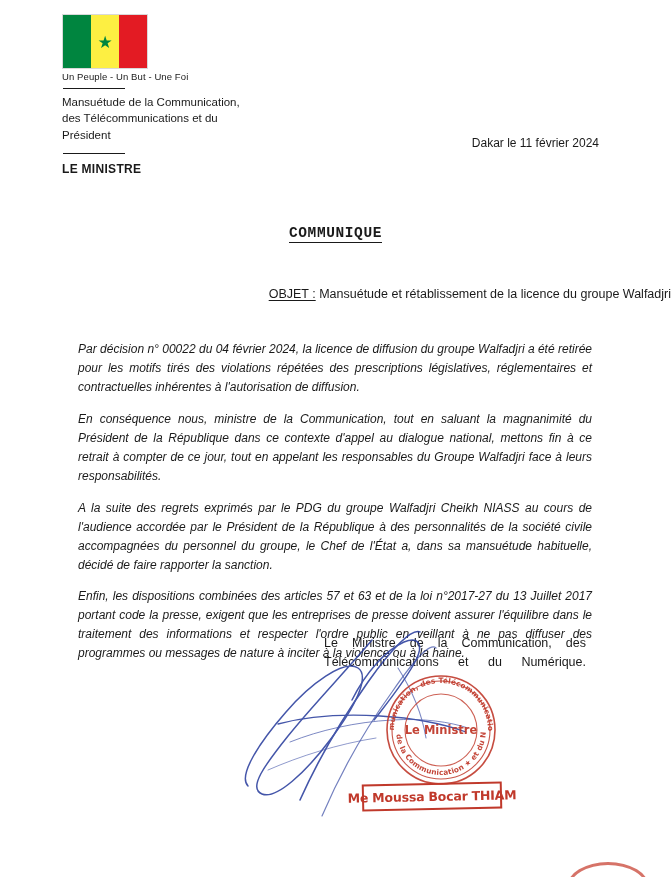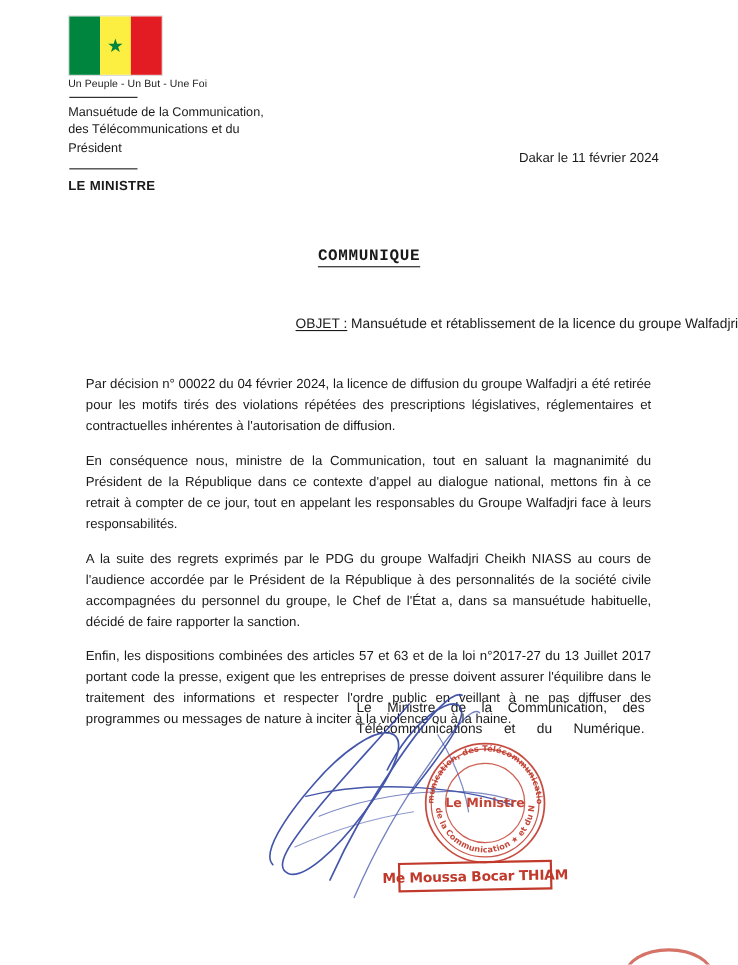--- a/index.html
+++ b/index.html
@@ -114,20 +114,21 @@
     text-decoration: underline;
     text-underline-offset: 2px;
   }
 
   
   .body-copy {
     position: absolute;
     left: 78px;
     top: 340px;
     width: 514px;
+    font-style: italic;
   }
   .para {
     font-size: 12px;
     line-height: 1.58;
     text-align: justify;
     margin: 0 0 13px 0;
   }
 
   
   .sign-block {

